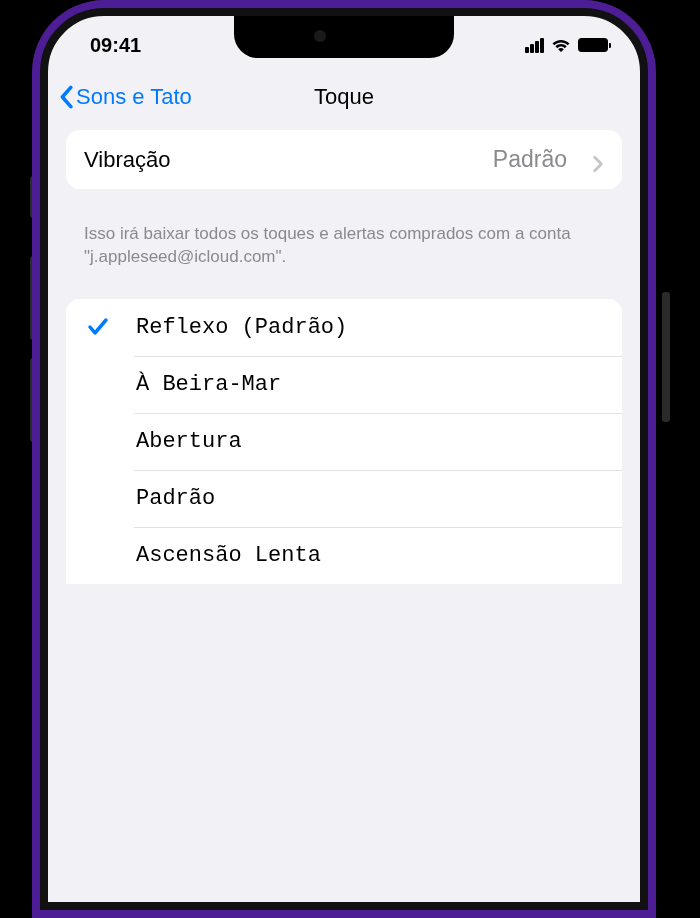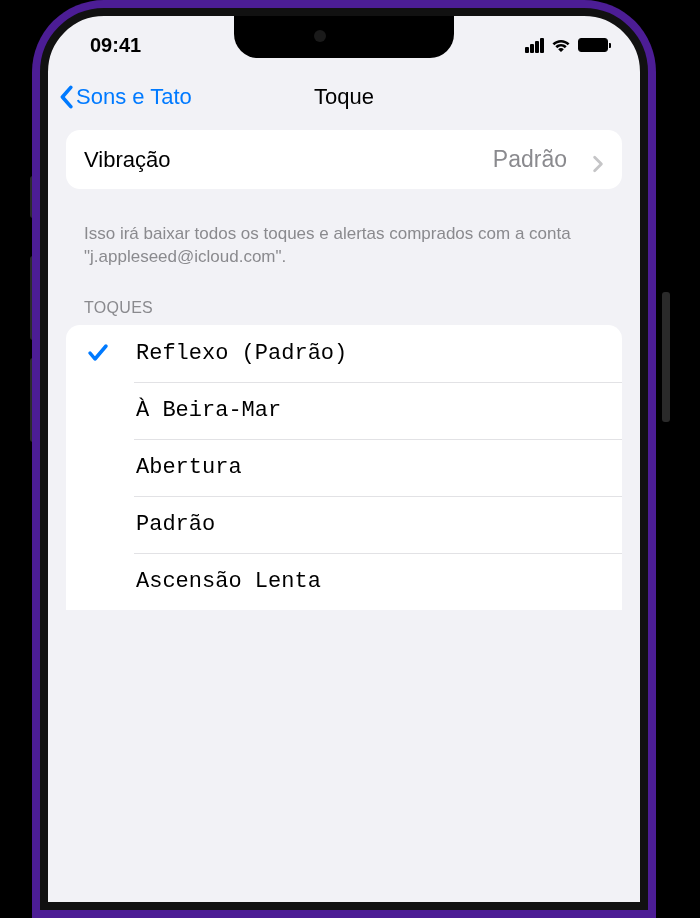--- a/index.html
+++ b/index.html
@@ -229,21 +229,20 @@
               </svg>
           </div>
         </div>
       </div>
 
       <div class="group">
         <div class="group-footer">Isso irá baixar todos os toques e alertas comprados com a conta "j.appleseed@icloud.com".</div>
       </div>
 
       <div class="group" style="margin-bottom:0">
-        <div class="group-header">TOQUES</div>
         <div class="ringtone-list">
           <div class="ringtone-row">
             <span class="check-col">
               <svg class="checkmark" viewBox="0 0 24 24">
                   <path fill="none" stroke="#007aff" stroke-width="3.5" stroke-linecap="round" stroke-linejoin="round" d="M4 12l5 6L20 5"></path>
                 </svg>
             </span>
             <span>Reflexo (Padrão)</span>
           </div>
           <div class="ringtone-row">

